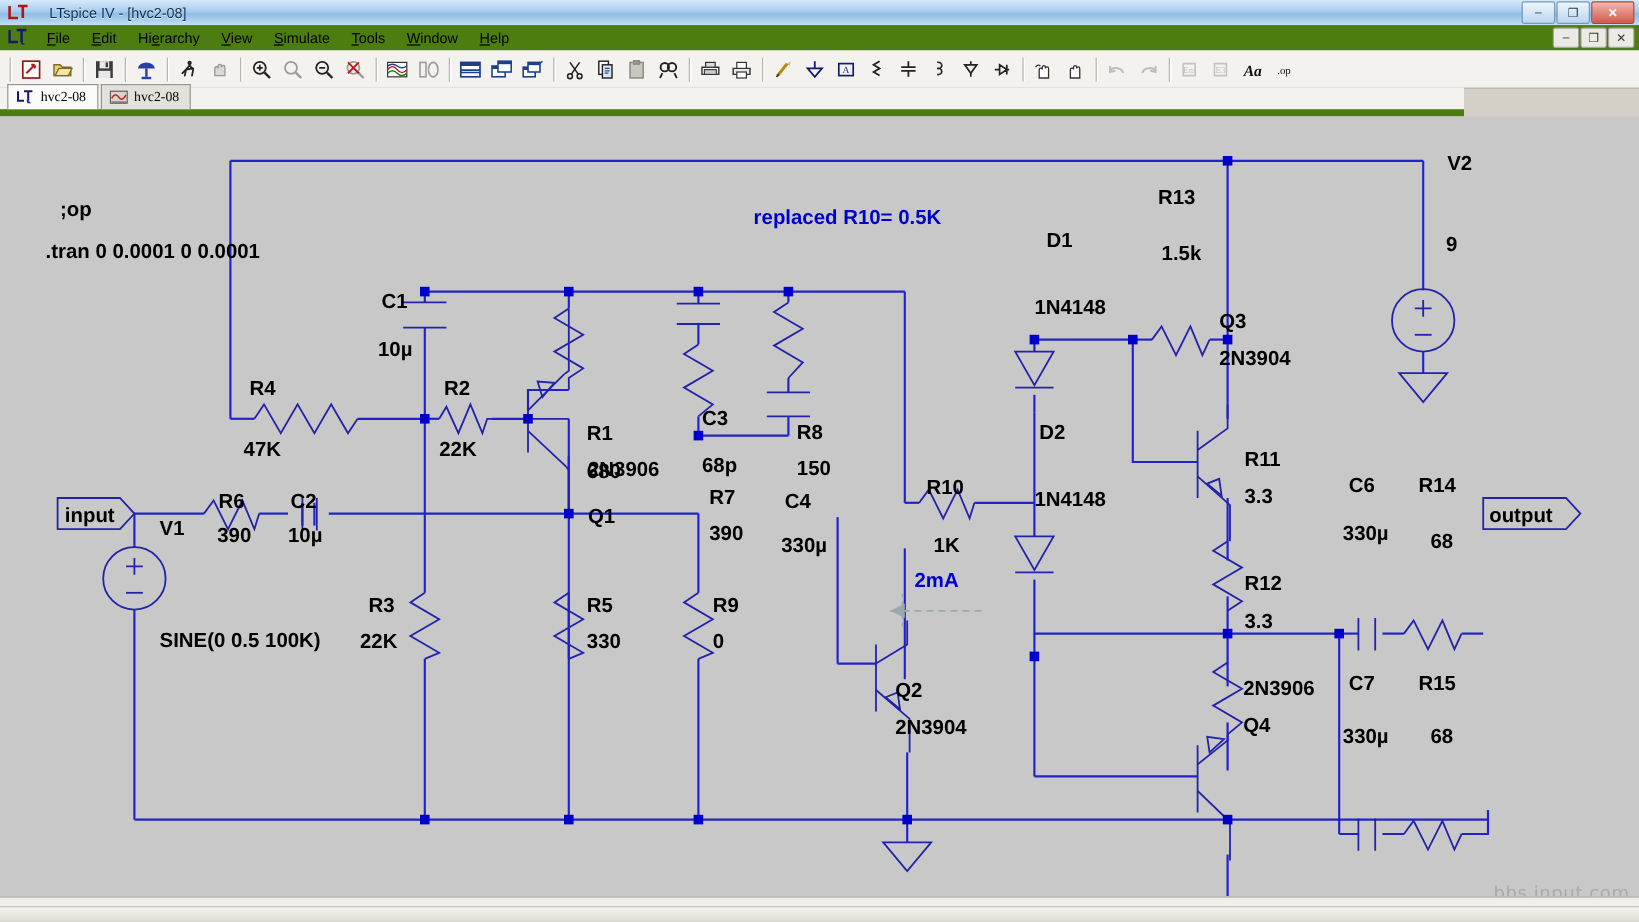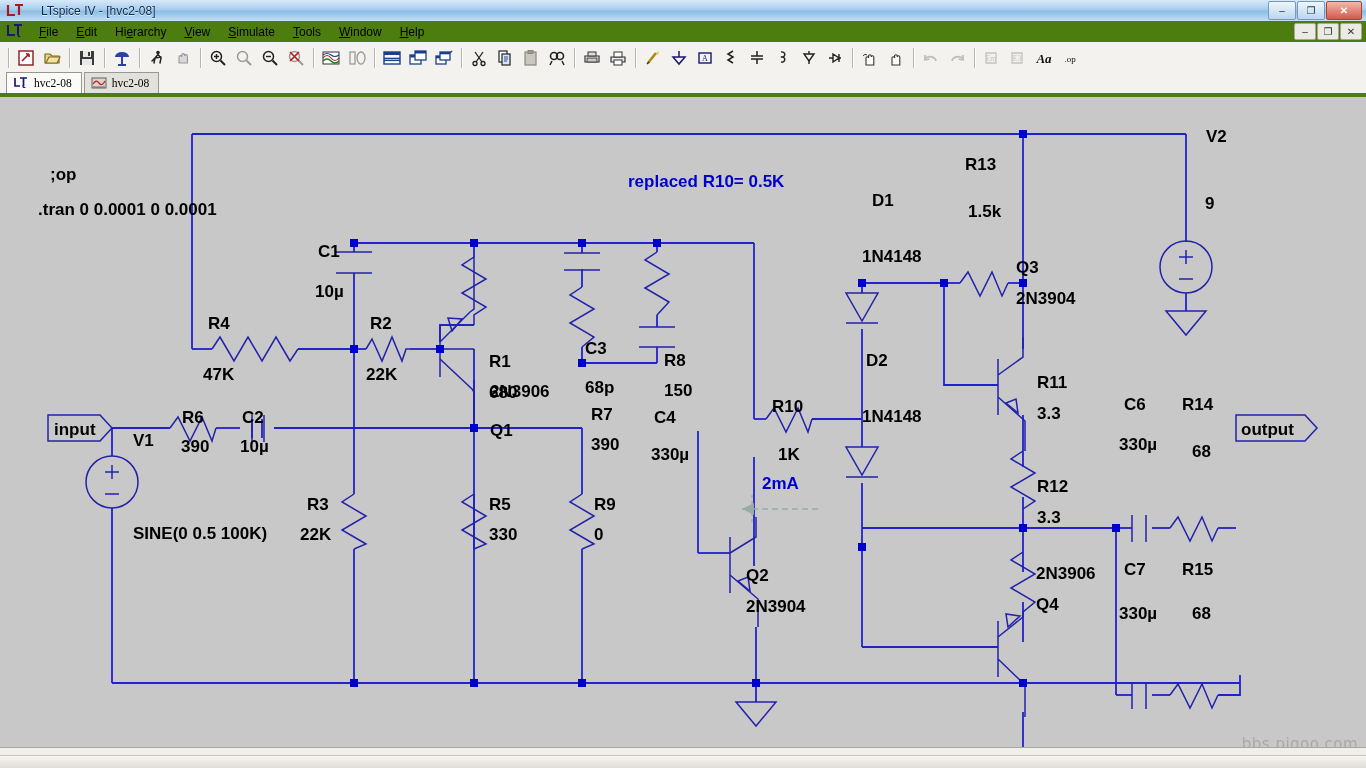--- a/index.html
+++ b/index.html
@@ -53,22 +53,22 @@
     display:flex;align-items:center;
   }
   .tb-btn{
     width:24px;height:24px;margin:0 1px;display:flex;align-items:center;justify-content:center;
   }
   .tb-sep{width:1px;height:20px;background:#b7b4ac;margin:0 4px;box-shadow:1px 0 0 #fff;}
   .tb-first{margin-left:8px;}
 
   
   .tabbar{
-    position:absolute;left:0;top:73px;width:1366px;height:24px;
-    background:#f3f2ef;border-bottom:4px solid #4d7c0f;
+    position:absolute;left:0;top:73px;width:1220px;height:24px;
+    background:#f3f2ef;border-bottom:6px solid #4d7c0f;
     display:flex;align-items:flex-end;padding-left:6px;box-sizing:border-box;
   }
   .tab{
     height:20px;display:flex;align-items:center;gap:5px;
     padding:0 9px 0 6px;font-size:11.5px;font-family:"Liberation Serif",serif;
     border:1px solid #9a978f;border-bottom:none;
     background:#fbfbfa;margin-right:2px;color:#000;
   }
   .tab.inactive{background:#e3e1dc;}
   .tab-ico{width:16px;height:14px;display:block;}
@@ -788,17 +788,17 @@
         <rect class="nd" x="858" y="446" width="8" height="8"></rect>
         <rect class="nd" x="350" y="582" width="8" height="8"></rect>
         <rect class="nd" x="470" y="582" width="8" height="8"></rect>
         <rect class="nd" x="578" y="582" width="8" height="8"></rect>
         <rect class="nd" x="752" y="582" width="8" height="8"></rect>
         <rect class="nd" x="1019" y="582" width="8" height="8"></rect>
       </g>
     </svg>
   </div>
 
-  <div class="watermark">bbs.pigoo.com</div>
+  <div class="watermark">bbs.input.com</div>
 
   <div class="statusbar"></div>
   <div class="taskbar"></div>
 </div>
 
 </body></html>

